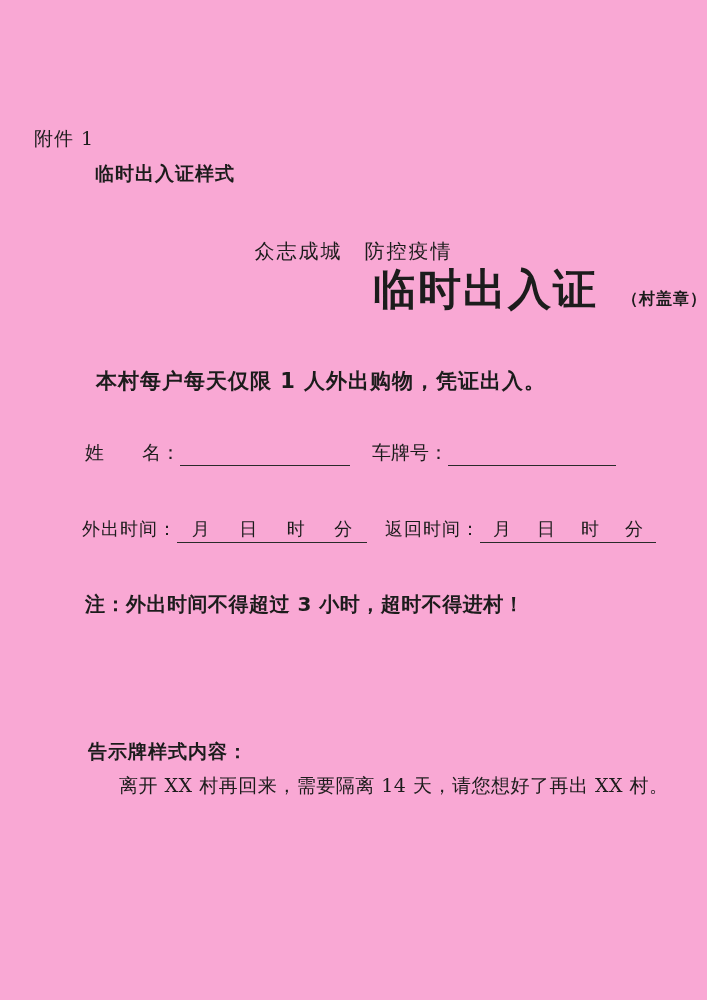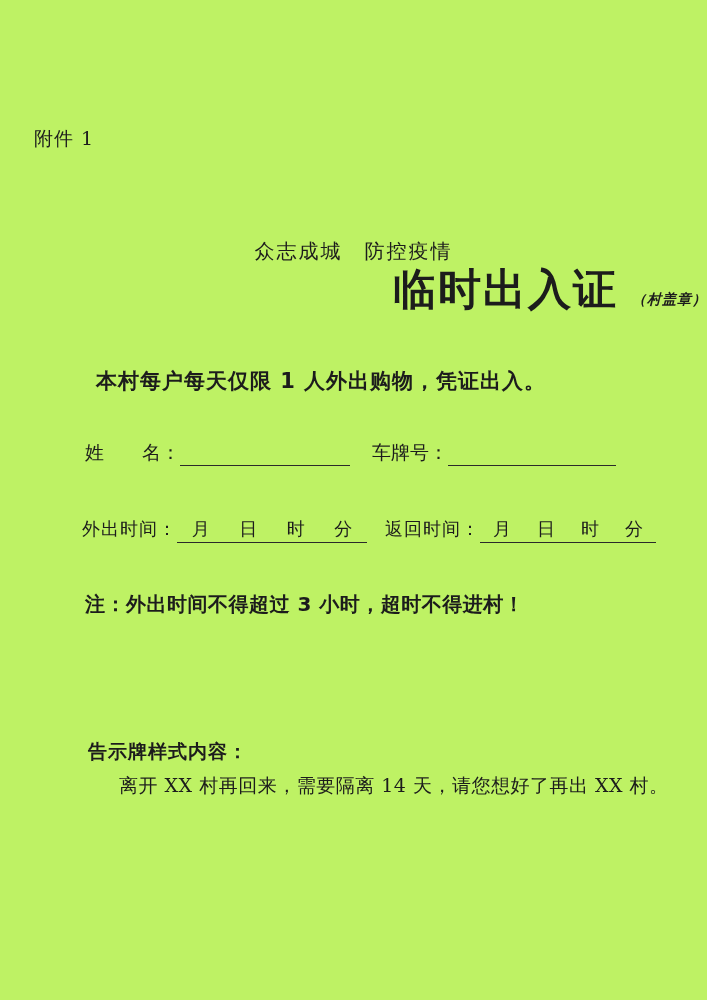--- a/index.html
+++ b/index.html
@@ -4,21 +4,21 @@
 <style>
   html, body {
     margin: 0;
     padding: 0;
     background: #ffffff;
   }
   .page {
     position: relative;
     width: 707px;
     height: 1000px;
-    background: #bef264;
+    background: #f9a8d4;
     color: #1c1c1c;
     overflow: hidden;
     font-family: "DejaVu Serif", "Liberation Serif", serif;
   }
   .serif { font-family: "DejaVu Serif", "Liberation Serif", serif; }
   .hei   { font-family: "DejaVu Sans", "Liberation Sans", sans-serif; font-weight: bold; }
 
   .attachment-label {
     position: absolute;
     left: 34px; top: 126px;
@@ -47,24 +47,23 @@
     justify-content: flex-end;
     align-items: baseline;
     white-space: nowrap;
   }
   .title-main {
     font-size: 43px;
     letter-spacing: 2px;
     line-height: 1.1;
   }
   .title-note {
-    font-size: 14px;
-    margin-left: 14px;
+    font-size: 16px;
+    margin-left: 24px;
     letter-spacing: 1px;
-    font-style: italic;
   }
   .restriction {
     position: absolute;
     left: 0; top: 367px;
     width: 642px;
     text-align: center;
     font-size: 21px;
     letter-spacing: 1px;
   }
   .form-row {
@@ -127,20 +126,21 @@
     text-align: right;
   }
 </style>
 </head>
 <body>
 
 <div class="page">
 
   <div class="attachment-label serif">附件 1</div>
 
+  <div class="sample-title hei">临时出入证样式</div>
 
   <div class="slogan serif">众志成城　防控疫情</div>
 
   <div class="title-row">
     <span class="title-main hei">临时出入证</span>
     <span class="title-note hei">（村盖章）</span>
   </div>
 
   <div class="restriction hei">本村每户每天仅限 1 人外出购物，凭证出入。</div>
 

